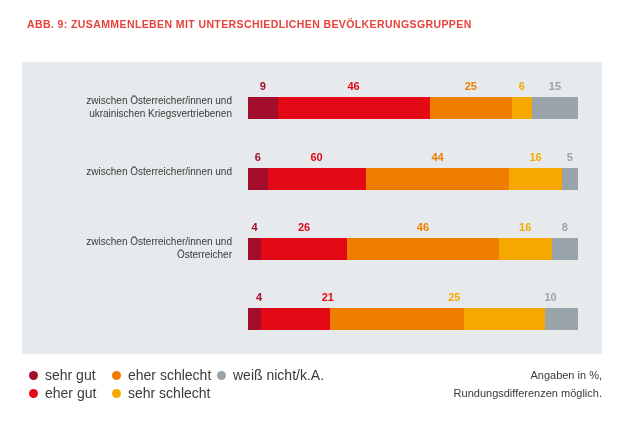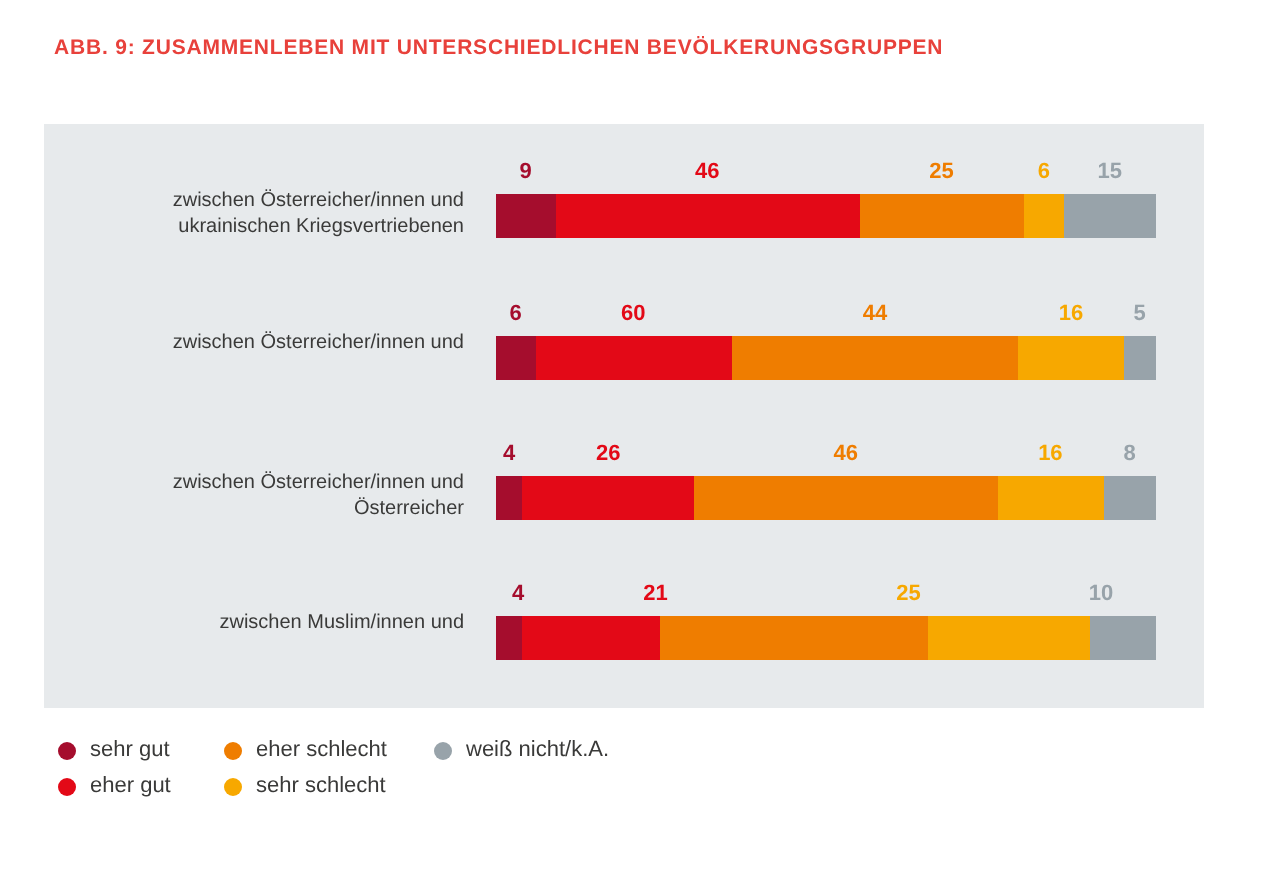--- a/index.html
+++ b/index.html
@@ -29,21 +29,21 @@
   .row-bar{
     position:absolute;left:226px;top:18px;width:330px;height:22px;
     display:flex;
   }
   .row-bar div{flex-basis:0;min-width:0;height:22px;}
 
   .legend{position:absolute;left:29px;top:366px;display:flex;}
   .lcol{display:flex;flex-direction:column;}
   .lcol1{width:83px;}
   .lcol2{width:105px;}
-  .litem{display:flex;align-items:center;height:18px;font-size:11px;}
+  .litem{display:flex;align-items:center;height:18px;font-size:14px;}
   .dot{width:9px;height:9px;border-radius:50%;margin-right:7px;flex:none;}
 
   .note{
     position:absolute;right:38px;top:366px;
     text-align:right;font-size:11px;line-height:18px;
   }
 </style>
 </head>
 <body>
 
@@ -106,21 +106,20 @@
         <div class="row-bar">
           <div style="flex-grow: 4; background: rgb(165, 13, 45);"></div>
           <div style="flex-grow: 26; background: rgb(227, 9, 23);"></div>
           <div style="flex-grow: 46; background: rgb(239, 125, 0);"></div>
           <div style="flex-grow: 16; background: rgb(247, 168, 0);"></div>
           <div style="flex-grow: 8; background: rgb(152, 163, 170);"></div>
         </div>
       </div>
       <div class="chart-row" style="top: 228px;">
         <div class="row-label" style="color: rgb(58, 58, 57);">
-          <div>zwischen Muslim/innen und</div>
         </div>
         <div class="row-values">
           <span style="flex-grow: 4; color: rgb(165, 13, 45);">4</span>
           <span style="flex-grow: 21; color: rgb(227, 9, 23);">21</span>
           <span style="flex-grow: 25; color: rgb(247, 168, 0);">25</span>
           <span style="flex-grow: 10; color: rgb(152, 163, 170);">10</span>
         </div>
         <div class="row-bar">
           <div style="flex-grow: 4; background: rgb(165, 13, 45);"></div>
           <div style="flex-grow: 21; background: rgb(227, 9, 23);"></div>
@@ -153,14 +152,18 @@
       </div>
     </div>
     <div class="lcol">
       <div class="litem">
         <span class="dot" style="background: rgb(152, 163, 170);"></span>
         <span>weiß nicht/k.A.</span>
       </div>
     </div>
   </div>
 
+  <div class="note" style="color: rgb(58, 58, 57);">
+    <div>Angaben in %,</div>
+    <div>Rundungsdifferenzen möglich.</div>
+  </div>
 
 </div>
 
 </body></html>

